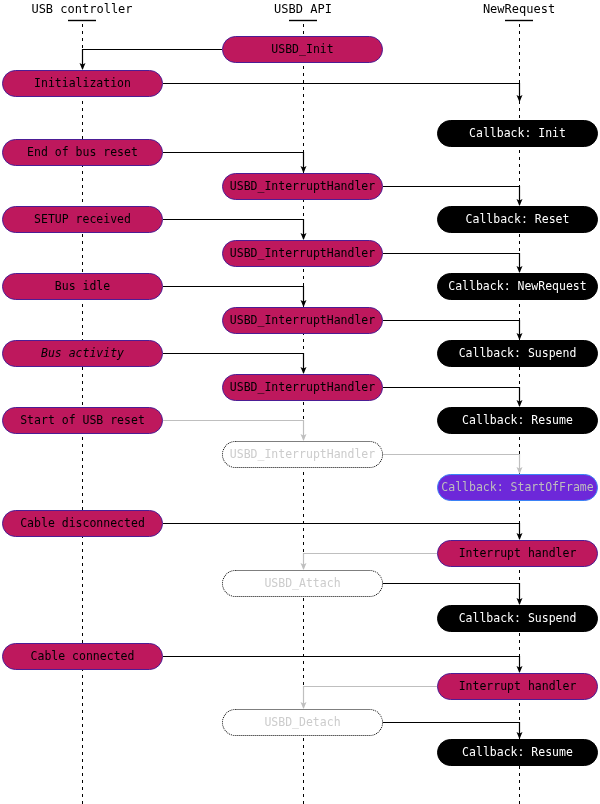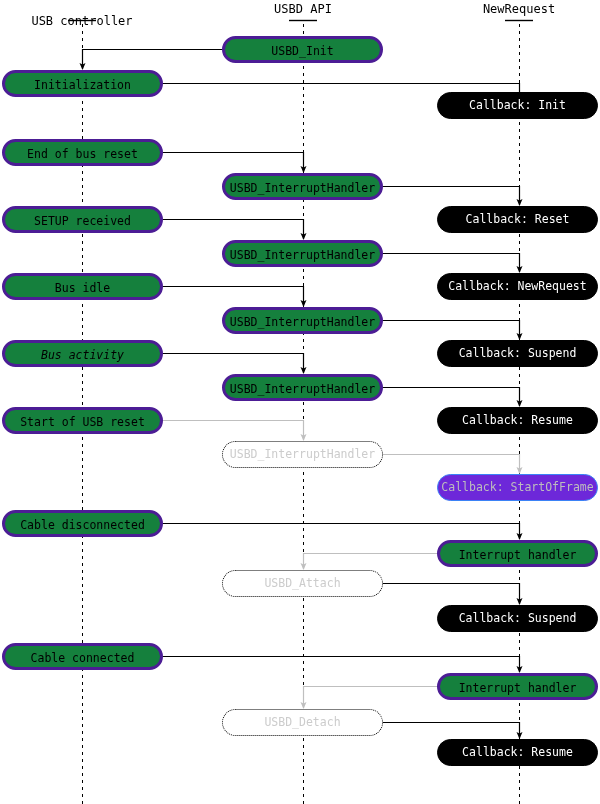--- a/index.html
+++ b/index.html
@@ -37,22 +37,22 @@
     box-sizing: border-box;
     height: 27px;
     line-height: 25px;
     border-radius: 14px;
     text-align: center;
     font-size: 11.5px;
     white-space: nowrap;
     overflow: hidden;
   }
   .node.solid {
-    background: #15803d;
-    border: 3px solid #4c1d95;
+    background: #be185d;
+    border: 1px solid #4c1d95;
     color: #000000;
   }
   .node.filled {
     background: #000000;
     border: 1px solid #000000;
     color: #ffffff;
   }
   .node.ghost {
     background: #6d28d9;
     border: 1px solid #3b82f6;
@@ -96,28 +96,28 @@
       <path d="M163,420.5 L303.5,420.5 L303.5,440" fill="none" stroke="#bfbfbf" stroke-width="1.2" marker-end="url(#arrow-ghost)"></path>
       <path d="M383,454.5 L519.5,454.5 L519.5,473" fill="none" stroke="#bfbfbf" stroke-width="1.2" marker-end="url(#arrow-ghost)"></path>
       <path d="M163,523.5 L519.5,523.5 L519.5,539" fill="none" stroke="#000000" stroke-width="1.2" marker-end="url(#arrow-solid)"></path>
       <path d="M437,553.5 L303.5,553.5 L303.5,569" fill="none" stroke="#bfbfbf" stroke-width="1.2" marker-end="url(#arrow-ghost)"></path>
       <path d="M383,583.5 L519.5,583.5 L519.5,604" fill="none" stroke="#000000" stroke-width="1.2" marker-end="url(#arrow-solid)"></path>
       <path d="M163,656.5 L519.5,656.5 L519.5,672" fill="none" stroke="#000000" stroke-width="1.2" marker-end="url(#arrow-solid)"></path>
       <path d="M437,686.5 L303.5,686.5 L303.5,708" fill="none" stroke="#bfbfbf" stroke-width="1.2" marker-end="url(#arrow-ghost)"></path>
       <path d="M383,722.5 L519.5,722.5 L519.5,738" fill="none" stroke="#000000" stroke-width="1.2" marker-end="url(#arrow-solid)"></path>
     </svg>
   <div id="headers">
-      <div class="col-header" style="left: 82px; top: 2px; margin-top: 12px;">USB controller</div>
+      <div class="col-header" style="left: 82px; top: 2px;">USB controller</div>
       <div class="col-header" style="left: 303px; top: 2px;">USBD API</div>
       <div class="col-header" style="left: 519px; top: 2px;">NewRequest</div>
     </div>
   <div id="nodes">
       <div class="node solid" style="left: 222px; top: 36px; width: 161px;">USBD_Init</div>
       <div class="node solid" style="left: 2px; top: 70px; width: 161px;">Initialization</div>
-      <div class="node filled" style="left: 437px; top: 92px; width: 161px;">Callback: Init</div>
+      <div class="node filled" style="left: 437px; top: 120px; width: 161px;">Callback: Init</div>
       <div class="node solid" style="left: 2px; top: 139px; width: 161px;">End of bus reset</div>
       <div class="node solid" style="left: 222px; top: 173px; width: 161px;">USBD_InterruptHandler</div>
       <div class="node solid" style="left: 2px; top: 206px; width: 161px;">SETUP received</div>
       <div class="node filled" style="left: 437px; top: 206px; width: 161px;">Callback: Reset</div>
       <div class="node solid" style="left: 222px; top: 240px; width: 161px;">USBD_InterruptHandler</div>
       <div class="node solid" style="left: 2px; top: 273px; width: 161px;">Bus idle</div>
       <div class="node filled" style="left: 437px; top: 273px; width: 161px;">Callback: NewRequest</div>
       <div class="node solid" style="left: 222px; top: 307px; width: 161px;">USBD_InterruptHandler</div>
       <div class="node solid" style="left: 2px; top: 340px; width: 161px; font-style: italic;">Bus activity</div>
       <div class="node filled" style="left: 437px; top: 340px; width: 161px;">Callback: Suspend</div>

